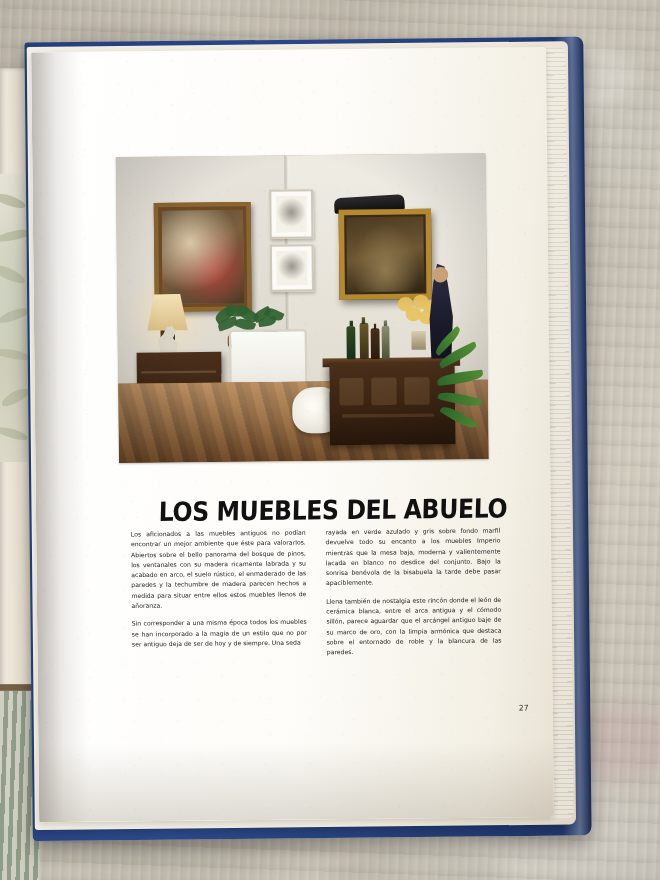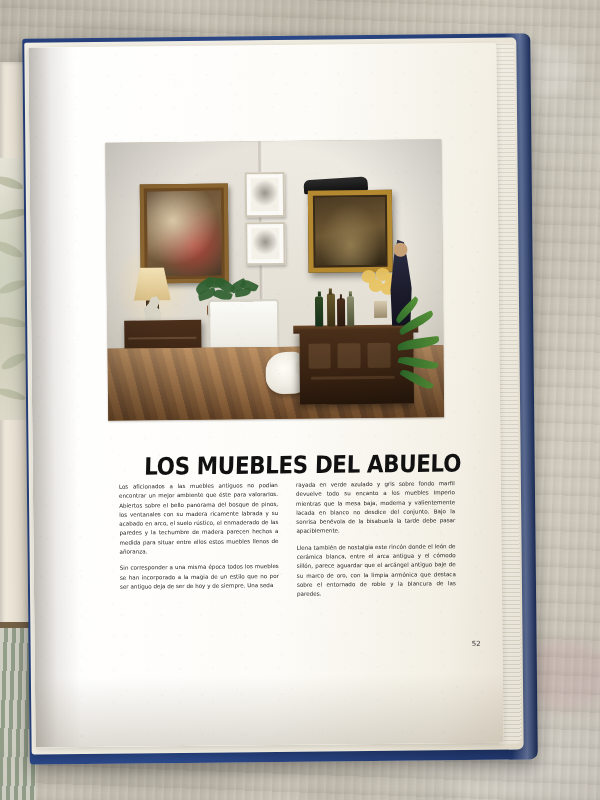--- a/index.html
+++ b/index.html
@@ -534,15 +534,15 @@
         <div class="col">
           <p>rayada en verde azulado y gris sobre fondo marfil devuelve todo su encanto a los muebles Imperio mientras que la mesa baja, moderna y valientemente lacada en blanco no desdice del conjunto. Bajo la sonrisa benévola de la bisabuela la tarde debe pasar apaciblemente.</p>
           <p>Llena también de nostalgia este rincón donde el león de cerámica blanca, entre el arca antigua y el cómodo sillón, parece aguardar que el arcángel antiguo baje de su marco de oro, con la limpia armónica que destaca sobre el entornado de roble y la blancura de las paredes.</p>
         </div>
       </div>
 
       <div class="paper-noise"></div>
       <div class="page-curl-bottom"></div>
     </div>
 
-    <div class="folio">52</div>
+    <div class="folio">27</div>
   </div>
 </div>
 
 </body></html>

